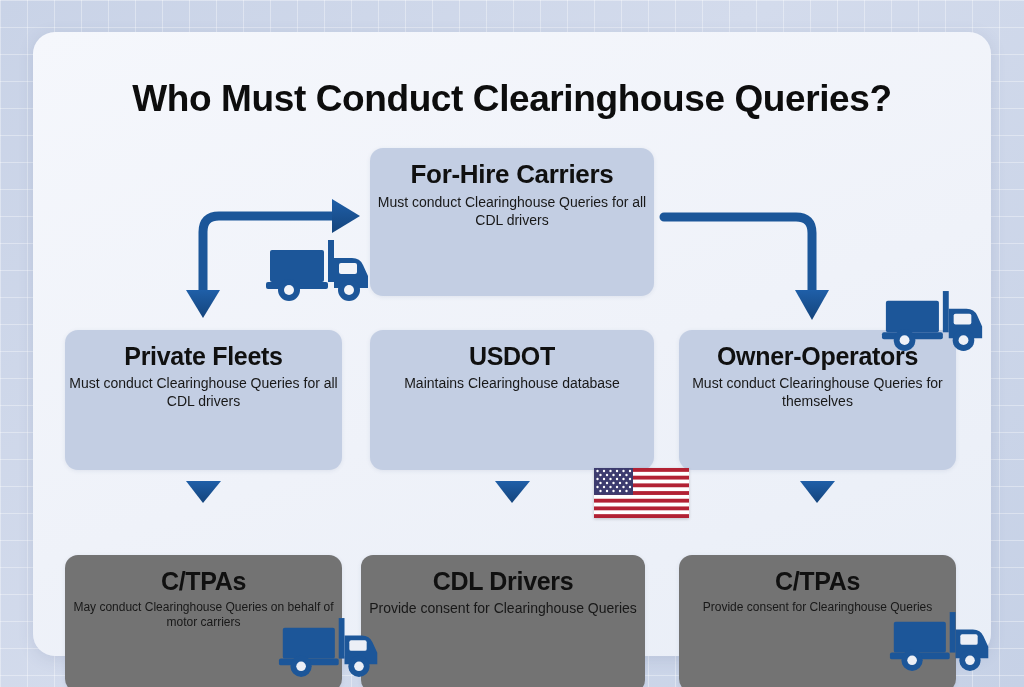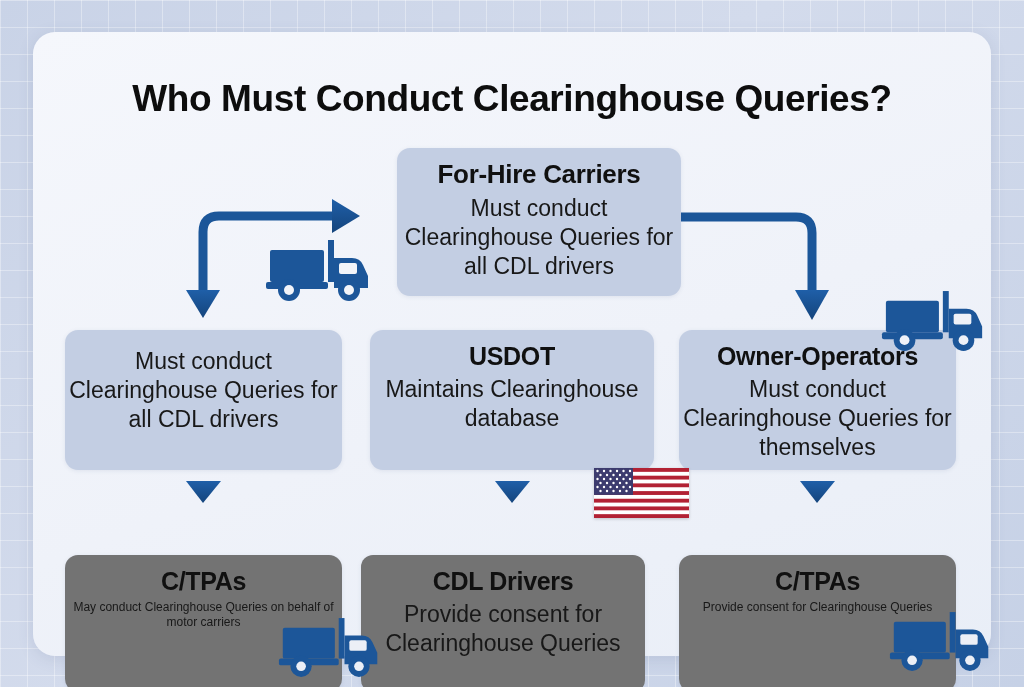--- a/index.html
+++ b/index.html
@@ -68,28 +68,28 @@
   .node .head {
     font-size: 25px;
     font-weight: bold;
     color: #101010;
     line-height: 1.12;
     letter-spacing: -0.3px;
     white-space: nowrap;
   }
   .node .body {
     margin-top: 5px;
-    font-size: 23px;
+    font-size: 14px;
     font-weight: normal;
     color: #181818;
     line-height: 1.26;
   }
 
   
-  #node-forhire   { left: 370px; top: 148px; width: 284px; height: 148px; margin-left: 27px; }
+  #node-forhire   { left: 370px; top: 148px; width: 284px; height: 148px; }
   #node-private   { left: 65px;  top: 330px; width: 277px; height: 140px; }
   #node-usdot     { left: 370px; top: 330px; width: 284px; height: 140px; }
   #node-owner     { left: 679px; top: 330px; width: 277px; height: 140px; }
   #node-ctpa-l    { left: 65px;  top: 512px; width: 277px; height: 137px; }
   #node-cdl       { left: 361px; top: 512px; width: 284px; height: 137px; border-radius: 12px; }
   #node-ctpa-r    { left: 679px; top: 512px; width: 277px; height: 137px; }
 
   #node-forhire .head { font-size: 26px; }
   #node-ctpa-l .body, #node-ctpa-r .body { font-size: 12px; }
   #node-ctpa-l .body { margin-left: -4px; margin-right: -4px; }
@@ -153,20 +153,21 @@
       <path d="M 800,481 L 835,481 L 817,503 Z" fill="url(#gblue)"></path>
     </g>
   </svg>
 
   <div class="node blue" id="node-forhire">
     <div class="head">For-Hire Carriers</div>
     <div class="body">Must conduct Clearinghouse Queries for all CDL drivers</div>
   </div>
 
   <div class="node blue" id="node-private">
+    <div class="head">Private Fleets</div>
     <div class="body">Must conduct Clearinghouse Queries for all CDL drivers</div>
   </div>
 
   <div class="node blue" id="node-owner">
     <div class="head">Owner-Operators</div>
     <div class="body">Must conduct Clearinghouse Queries for themselves</div>
   </div>
 
   <div class="node blue" id="node-usdot">
     <div class="head">USDOT</div>

